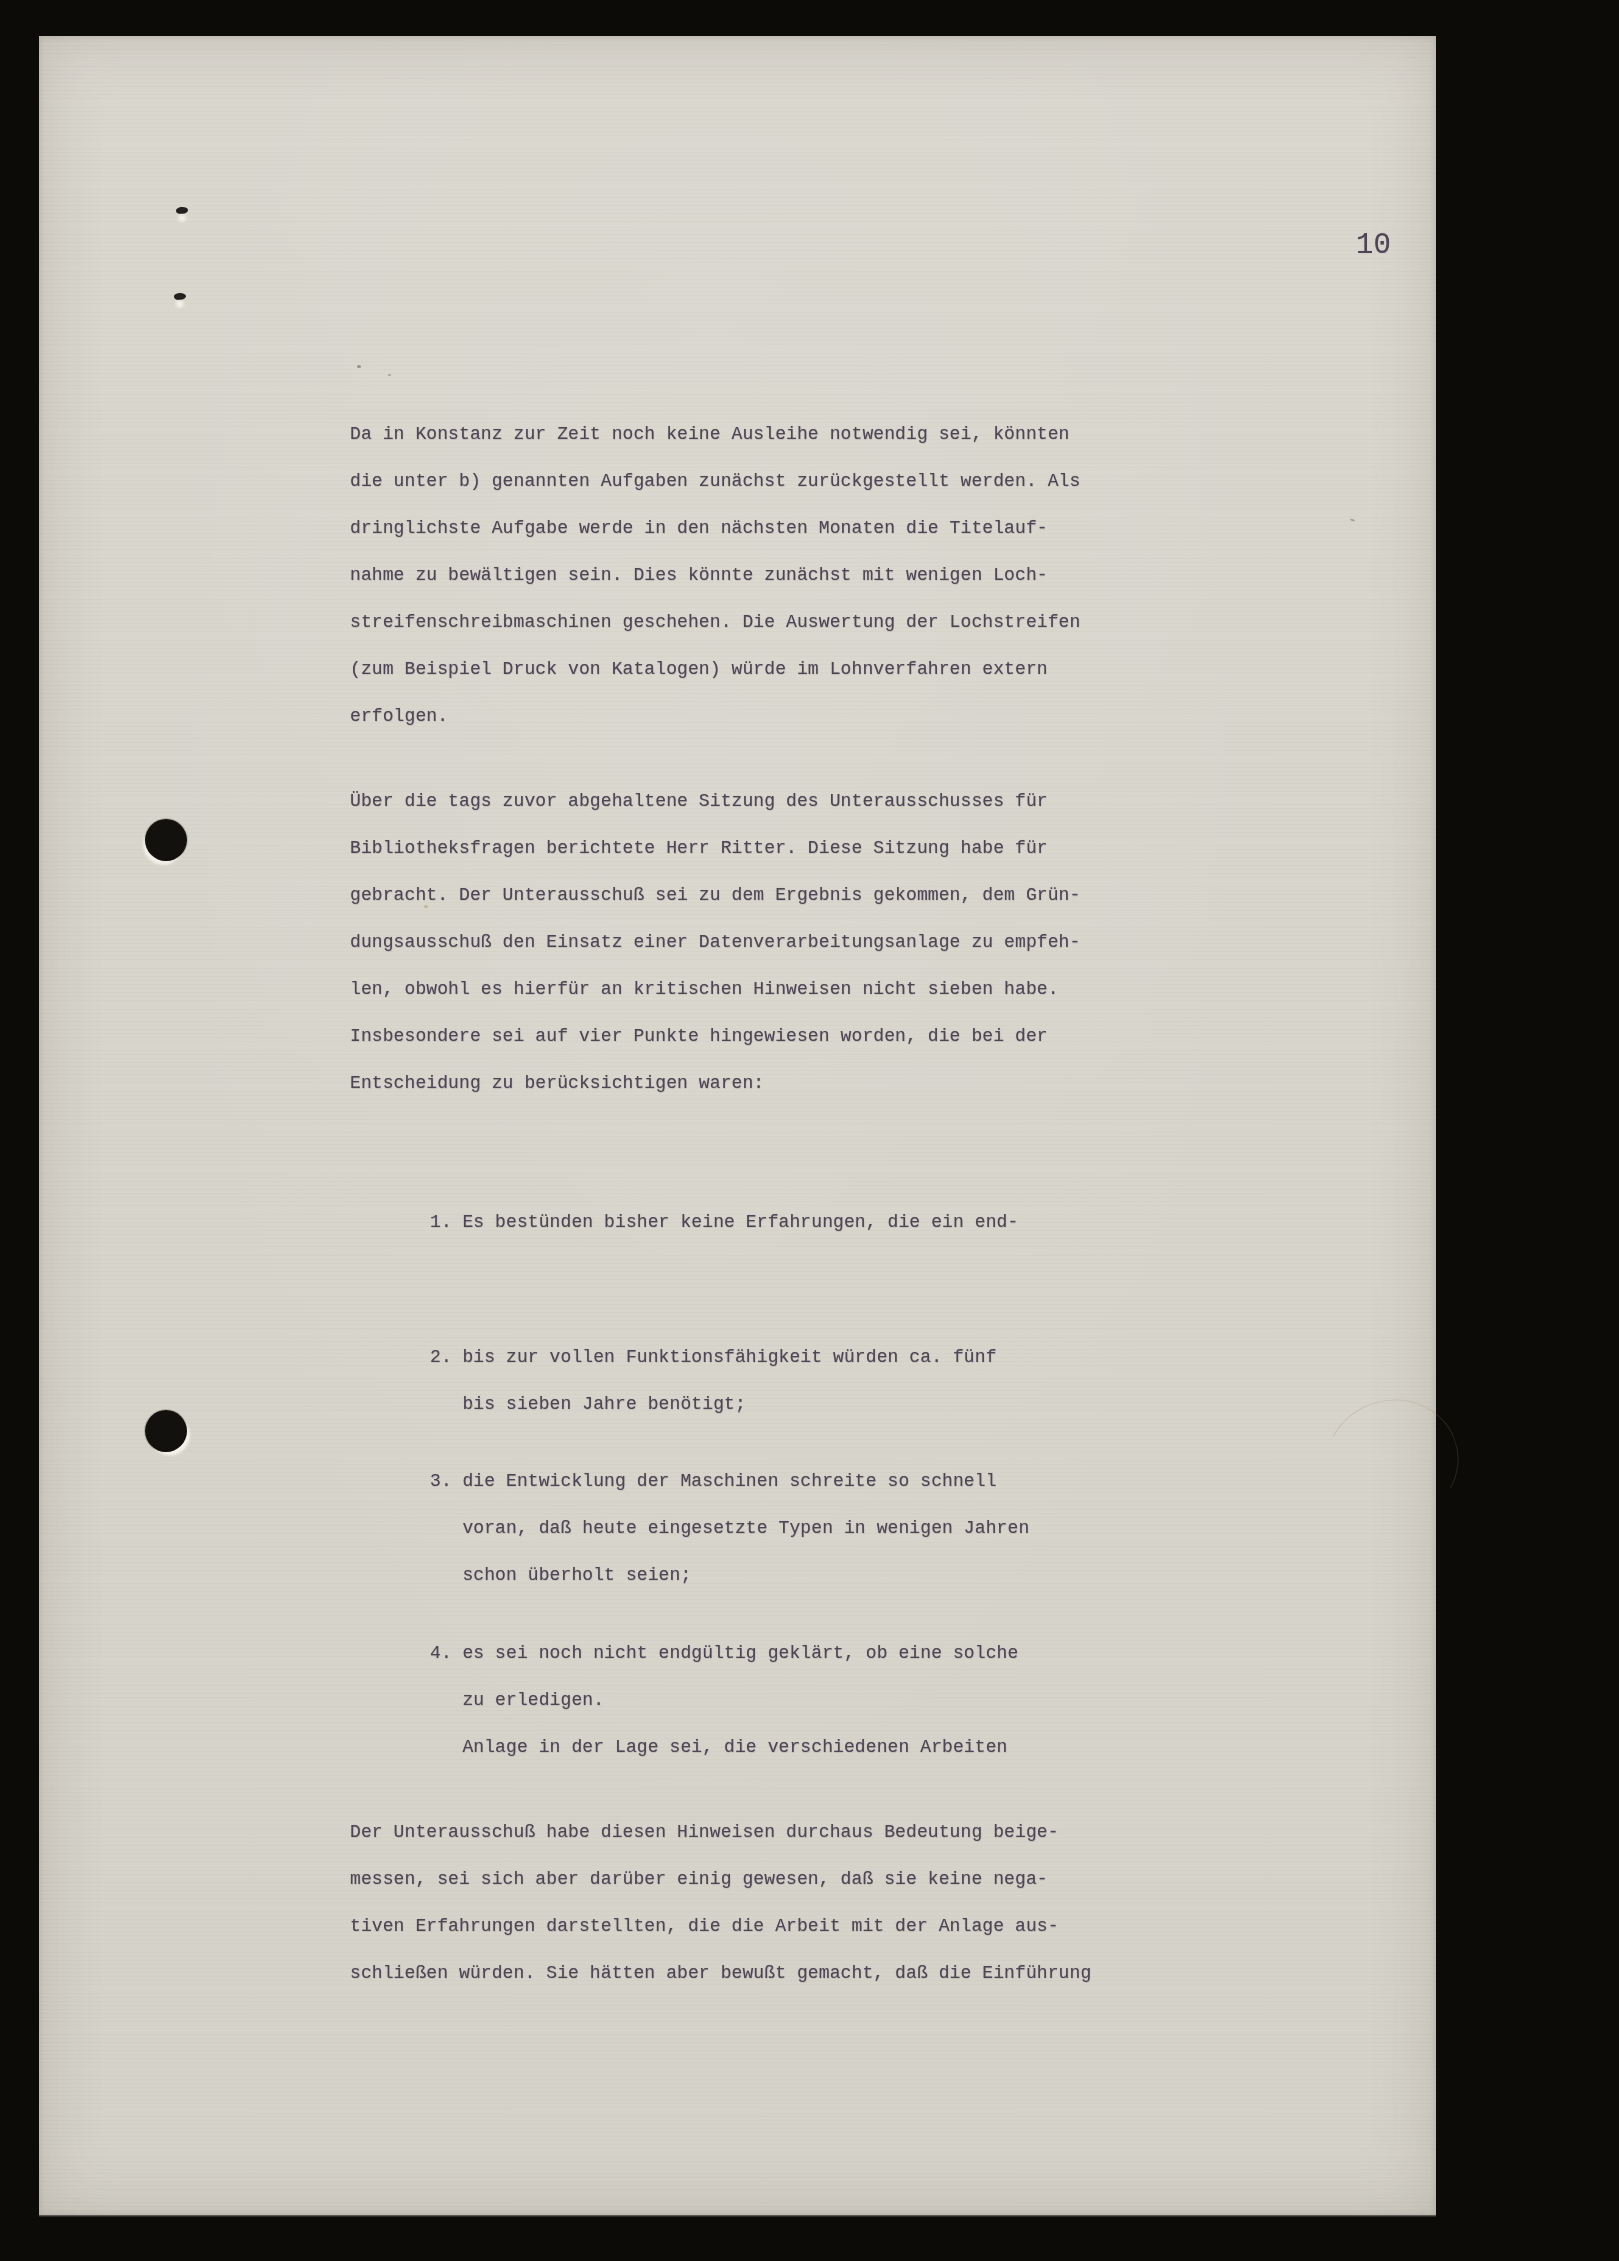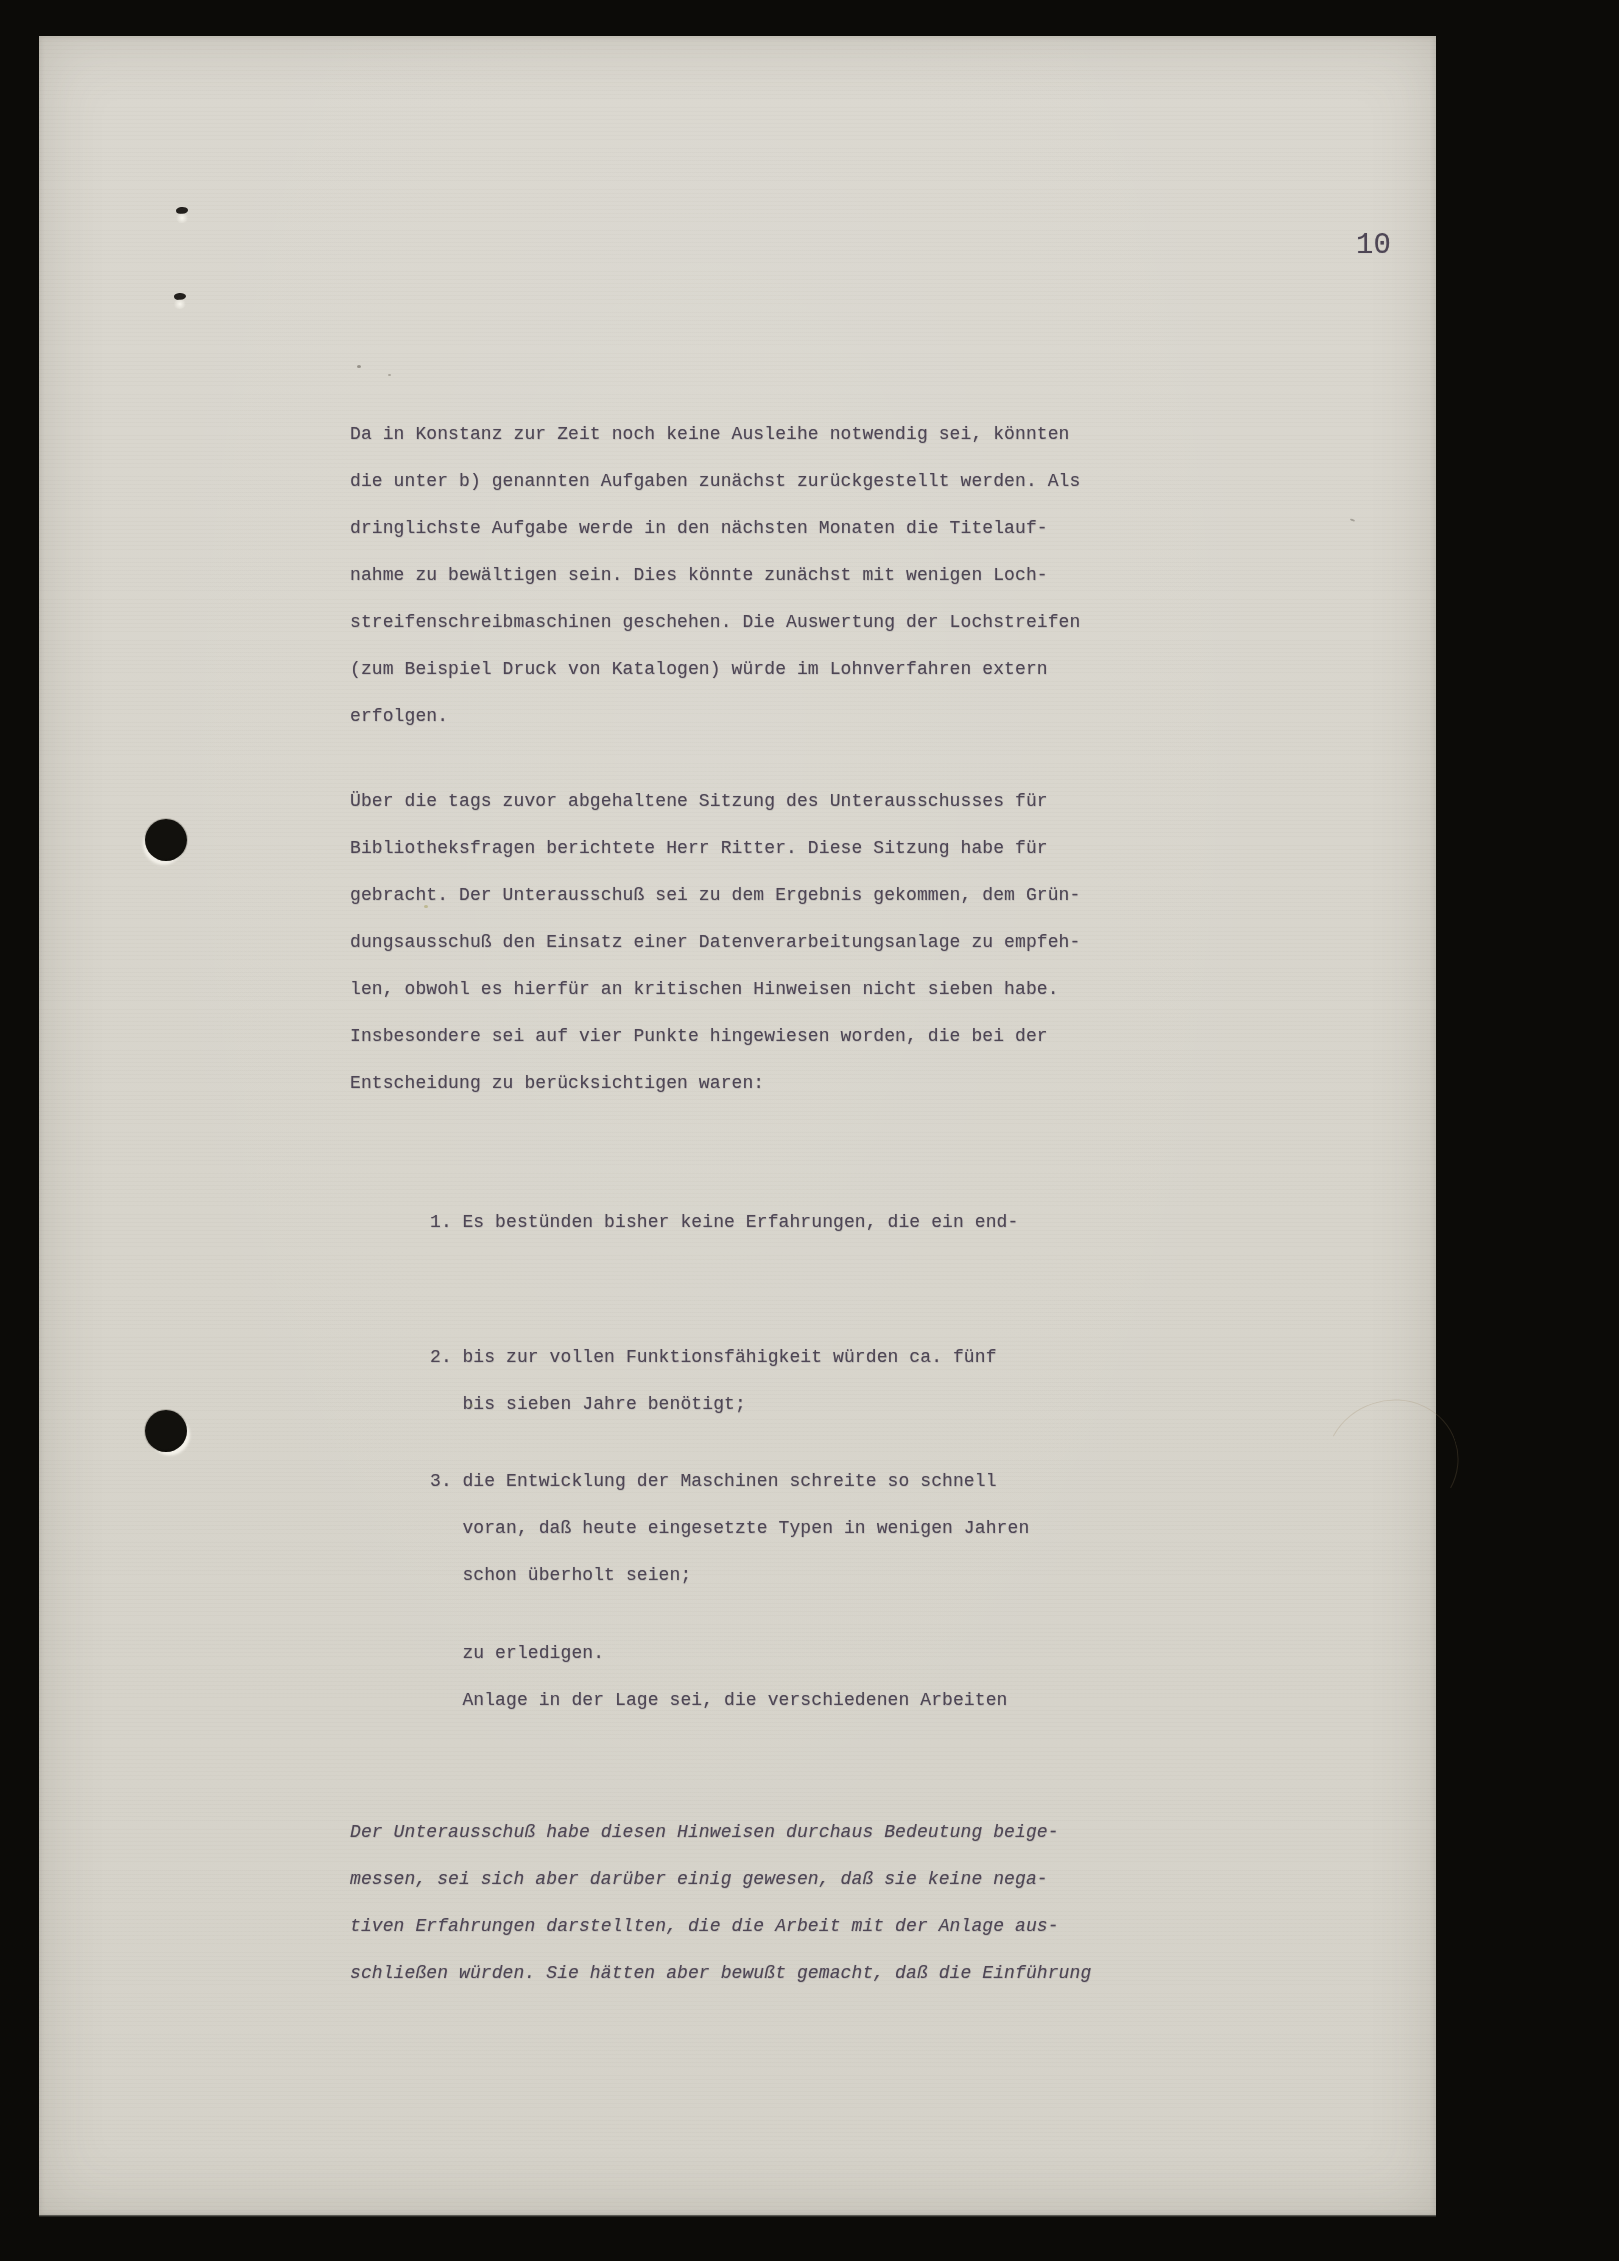--- a/index.html
+++ b/index.html
@@ -41,21 +41,21 @@
   .block{position:absolute;left:311px;}
   .page-number{
     position:absolute;left:1317px;top:194px;
     font-size:29px;line-height:32px;
     color:var(--color-ink);
     text-shadow:0 0 0.9px rgba(78,70,85,0.38);
   }
   .list-item{position:absolute;left:391px;}
   .marker{display:inline-block;width:3ch;}
   .cont{padding-left:3ch;}
-  .closing .ln{height:47px;line-height:47px;font-style:italic;}
+  .closing .ln{height:47px;line-height:47px;}
   .hole{
     position:absolute;
     width:42px;height:42px;border-radius:50%;
     background:radial-gradient(circle at 45% 45%, #12110d 60%, #0a0907 100%);
   }
   .hole-1{
     left:106px;top:783px;
     box-shadow:-2.8px 4.6px 2.8px -0.9px rgba(248,246,238,0.85), 0 0 0 0.9px rgba(60,55,45,0.25);
   }
   .hole-2{
@@ -122,20 +122,21 @@
     <div class="ln cont">bis sieben Jahre benötigt;</div>
   </div>
 
   <div class="list-item" style="top:1422px">
     <div class="ln"><span class="marker">3.</span><span>die Entwicklung der Maschinen schreite so schnell</span></div>
     <div class="ln cont">voran, daß heute eingesetzte Typen in wenigen Jahren</div>
     <div class="ln cont">schon überholt seien;</div>
   </div>
 
   <div class="list-item" style="top:1594px">
+    <div class="ln"><span class="marker">4.</span><span>es sei noch nicht endgültig geklärt, ob eine solche</span></div>
     <div class="ln cont">zu erledigen.</div>
     <div class="ln cont">Anlage in der Lage sei, die verschiedenen Arbeiten</div>
   </div>
 
   <div class="block closing" style="top:1773px">
     <div class="ln">Der Unterausschuß habe diesen Hinweisen durchaus Bedeutung beige-</div>
     <div class="ln">messen, sei sich aber darüber einig gewesen, daß sie keine nega-</div>
     <div class="ln">tiven Erfahrungen darstellten, die die Arbeit mit der Anlage aus-</div>
     <div class="ln">schließen würden. Sie hätten aber bewußt gemacht, daß die Einführung</div>
   </div>

